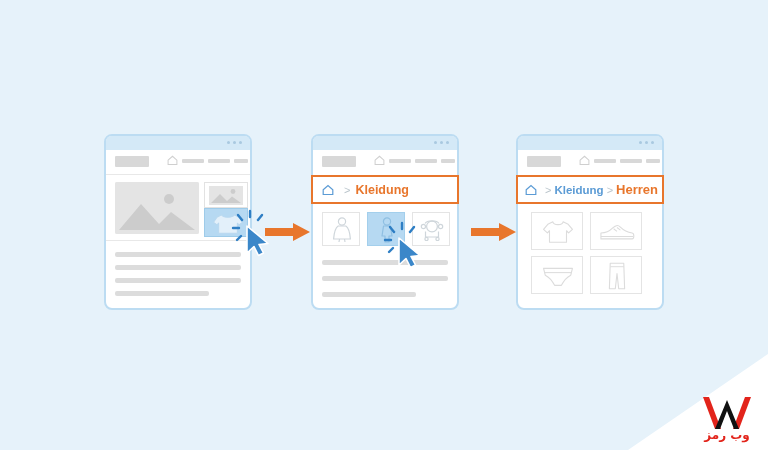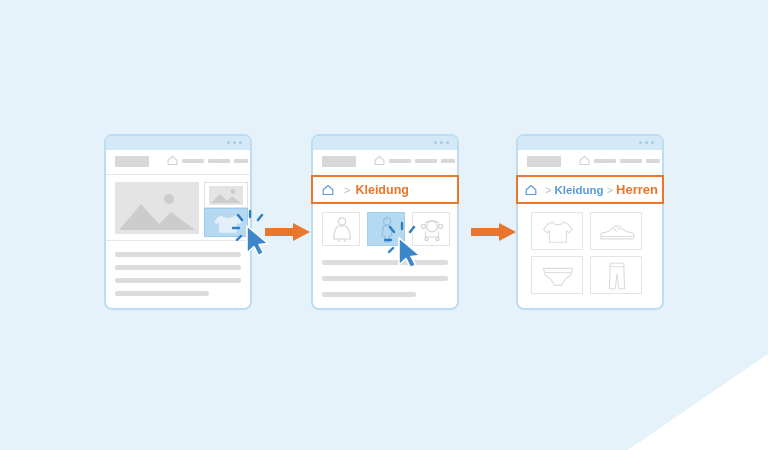--- a/index.html
+++ b/index.html
@@ -277,14 +277,22 @@
     </div>
     <div class="tile" style="left:72px;top:120px;width:52px;height:38px;">
       <svg width="22" height="30" viewBox="0 0 26 34" style="position:absolute;left:15px;top:4px;">
         <path d="M5 2 L21 2 L22 32 L15 32 L13 14 L11 32 L4 32 Z" fill="none" stroke="#dcdcdc" stroke-width="1.3" stroke-linejoin="round"></path>
         <line x1="5" y1="6" x2="21" y2="6" stroke="#dcdcdc" stroke-width="1.1"></line>
       </svg>
     </div>
   </div>
 
   <div class="corner"></div>
+  <div class="wm">
+    <svg width="52" height="34" viewBox="0 0 52 34" style="display:block;margin:0 auto;">
+      <path d="M2 1 L14 33 L20 33 L8 1 Z" fill="#e2241b"></path>
+      <path d="M50 1 L38 33 L32 33 L44 1 Z" fill="#e2241b"></path>
+      <path d="M26 4 L38 33 L33 33 L26 15 L19 33 L14 33 Z" fill="#111111"></path>
+    </svg>
+    <div class="wm-text">وب رمز</div>
+  </div>
 
 </div>
 
 </body></html>

